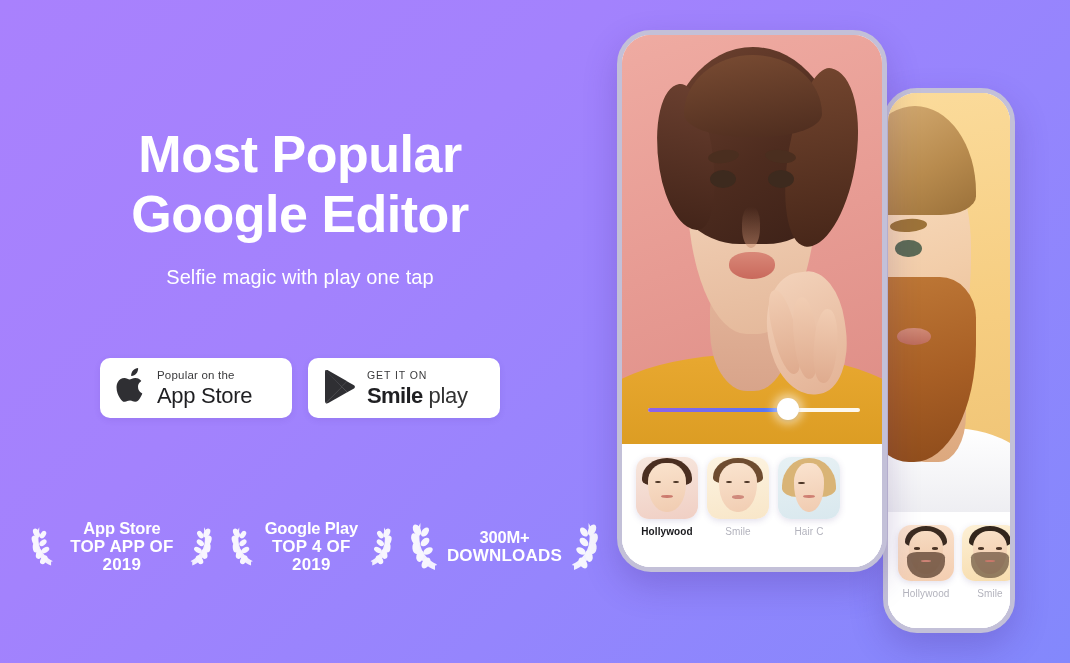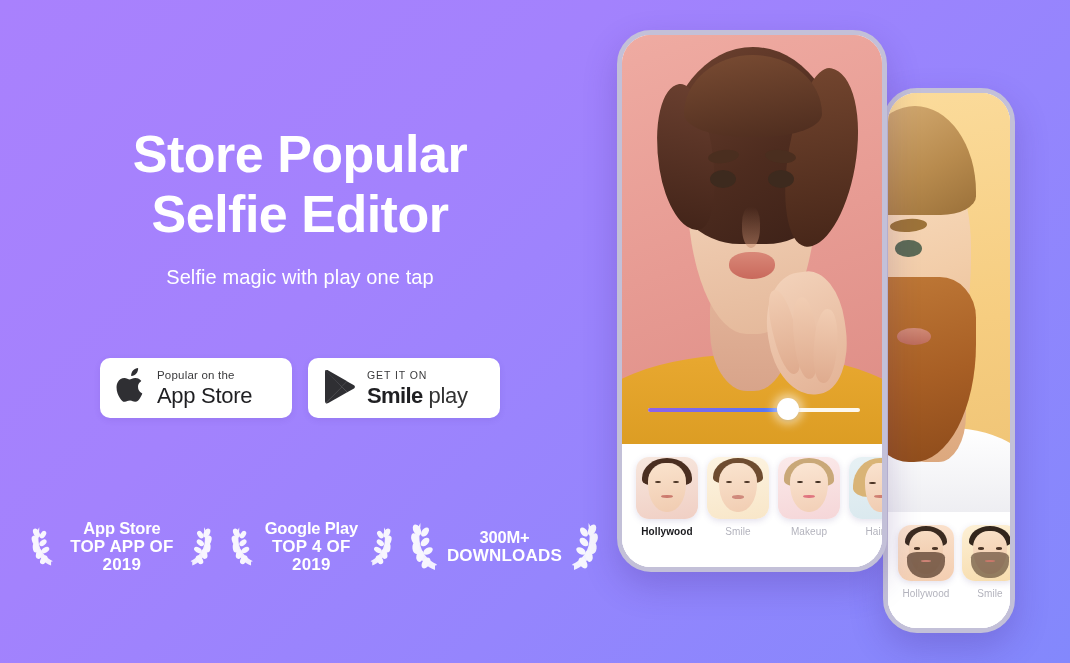--- a/index.html
+++ b/index.html
@@ -200,22 +200,22 @@
   .mf-eye  { position:absolute; width:11%; height:4%; border-radius:50%; background:#4a3324; }
   .mf-lip  { position:absolute; left:41%; top:62%; width:18%; height:4.5%;
              border-radius:50%; background:#cd8376; }
 </style>
 </head>
 <body>
 
 <div class="left-col">
 
   <h1 class="headline">
-    <span>Store Popular</span>
-    <span class="l2">Selfie Editor</span>
+    <span>Most Popular</span>
+    <span class="l2">Google Editor</span>
   </h1>
 
   <p class="subtitle">Selfie magic with play one tap</p>
 
   <div class="store-row">
 
     <div class="store-btn">
       <span class="store-ico">
         <svg width="30" height="36" viewBox="0 0 30 36">
           <path fill="#2f2f33" d="M20.3 5.6c1.2-1.5 2-3.5 1.8-5.6-1.7.08-3.8 1.15-5.1 2.6-1.1 1.3-2.1 3.4-1.8 5.4 1.9.15 3.9-.97 5.1-2.4z"></path>
@@ -447,32 +447,20 @@
             <div class="mf-face" style="background:linear-gradient(170deg,#fae4cf,#f1cdb2)"></div>
             <div class="mf-eye" style="left:30%;top:38%"></div>
             <div class="mf-eye" style="left:59%;top:38%"></div>
             <div class="mf-lip" style="background:#d08a7c;height:6%"></div>
           </div>
         </div>
         <div class="filt-label">Smile</div>
       </div>
       <div class="filt">
         <div class="filt-thumb">
-          <div class="mf" style="background:linear-gradient(170deg,#fbeaea,#f5d6d8)">
-            <div class="mf-hair" style="background:#c9a878;left:9%;width:82%;height:46%"></div>
-            <div class="mf-face" style="background:linear-gradient(170deg,#fbe6d4,#f2cfb6)"></div>
-            <div class="mf-eye" style="left:30%;top:38%;background:#3b2a1d"></div>
-            <div class="mf-eye" style="left:59%;top:38%;background:#3b2a1d"></div>
-            <div class="mf-lip" style="background:#e0757f"></div>
-          </div>
-        </div>
-        <div class="filt-label">Makeup</div>
-      </div>
-      <div class="filt">
-        <div class="filt-thumb">
           <div class="mf" style="background:linear-gradient(170deg,#e7f1f4,#d9e8ee)">
             <div class="mf-hair" style="background:#d9b476;left:6%;width:88%;height:62%"></div>
             <div class="mf-face" style="background:linear-gradient(170deg,#fae3cf,#f0cbb0);left:26%;width:48%"></div>
             <div class="mf-eye" style="left:33%;top:40%"></div>
 
             <div class="mf-lip" style="background:#cf7f72"></div>
           </div>
         </div>
         <div class="filt-label">Hair C</div>
       </div>

